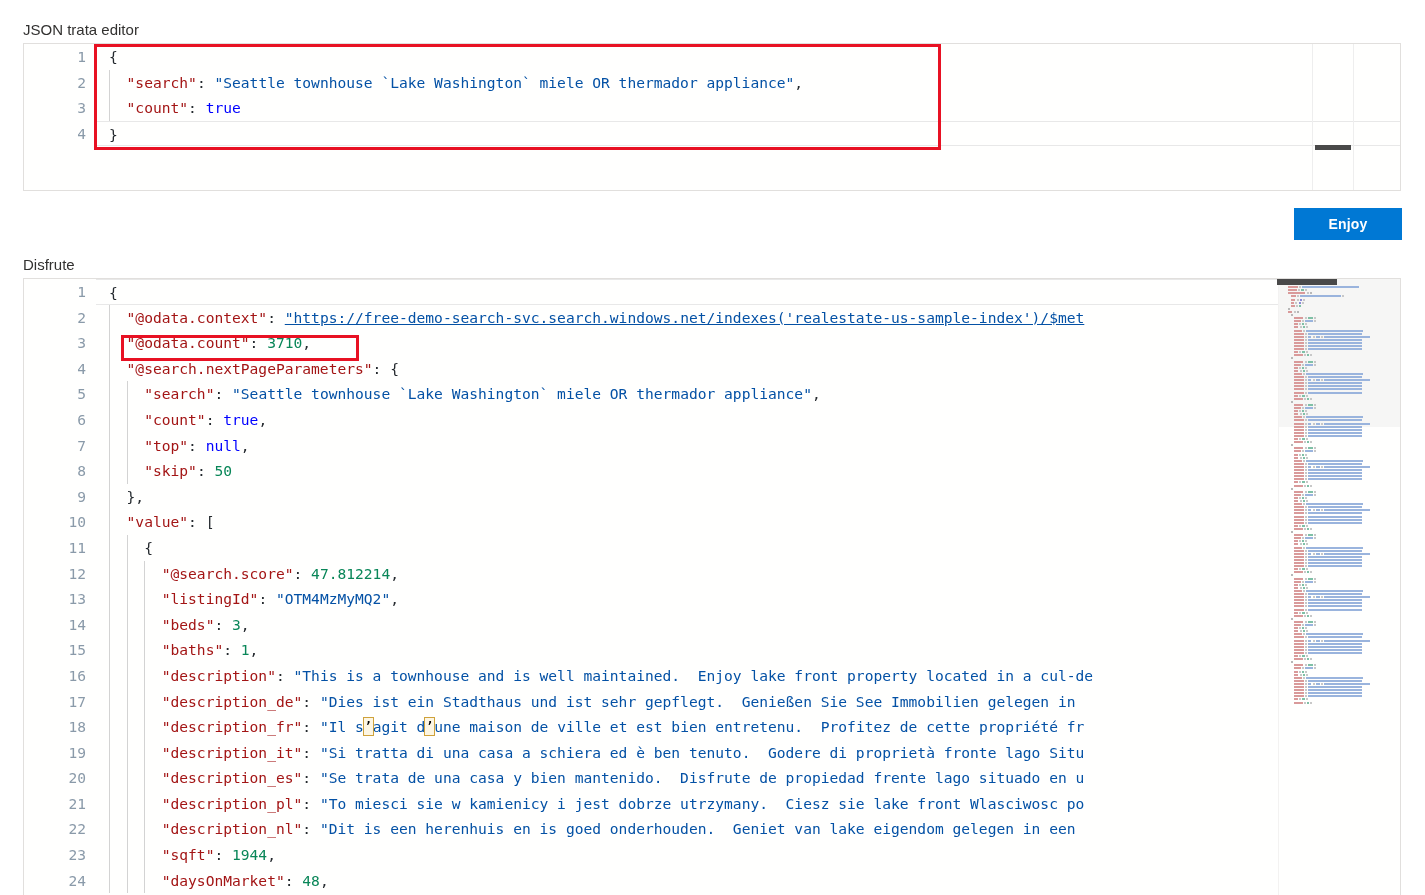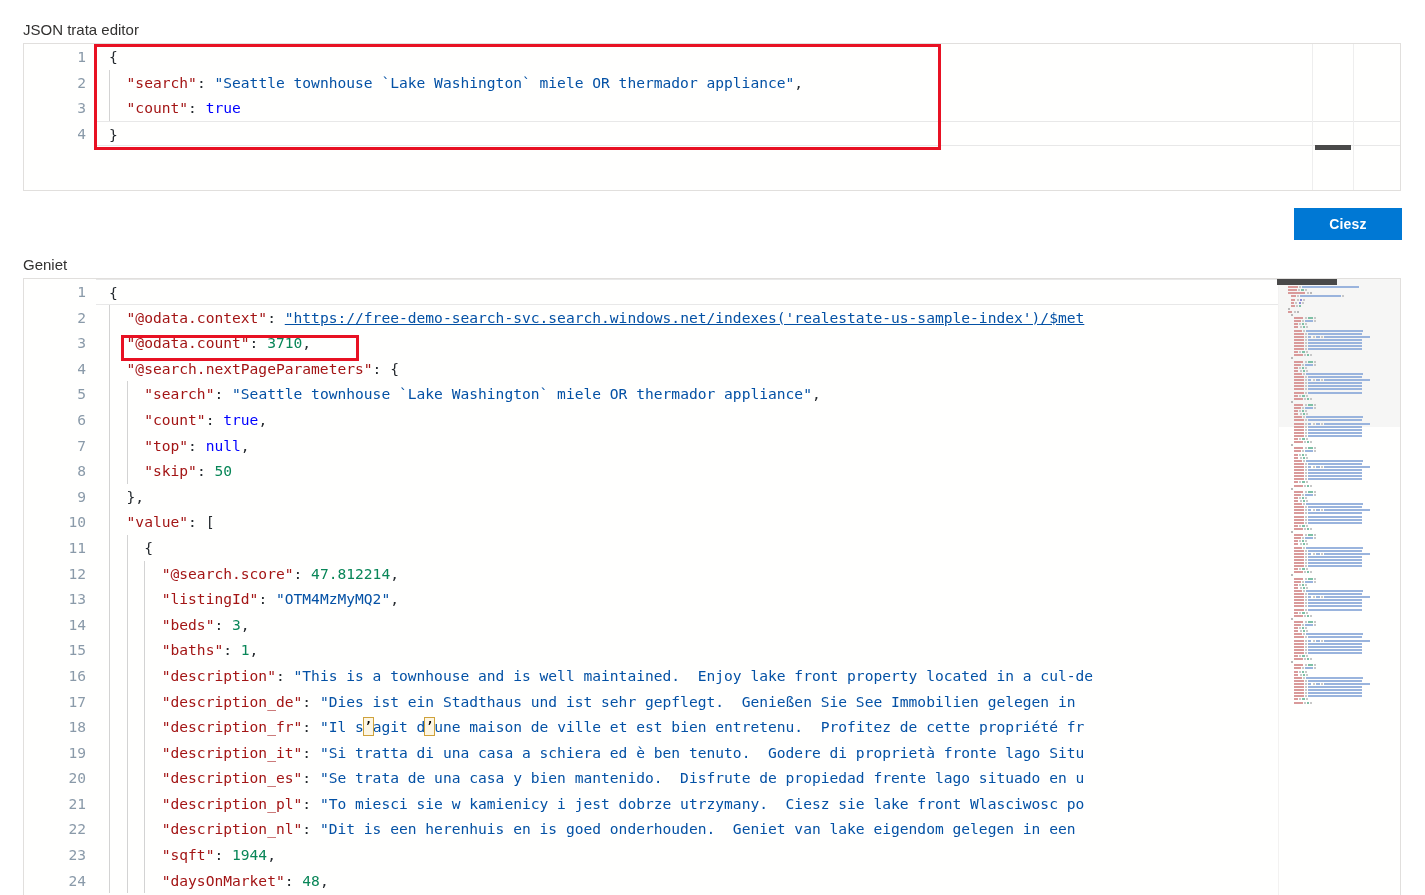--- a/index.html
+++ b/index.html
@@ -154,23 +154,23 @@
       <div class="gutter" id="q-gutter"><div class="ln">1</div><div class="ln">2</div><div class="ln">3</div><div class="ln">4</div></div>
       <div class="content" id="q-content"><div class="line"><span></span><span class="br">{</span></div><div class="line"><span>  </span><span class="k">"search"</span><span class="p">: </span><span class="s">"Seattle townhouse `Lake Washington` miele OR thermador appliance"</span><span class="p">,</span></div><div class="line"><span>  </span><span class="k">"count"</span><span class="p">: </span><span class="b">true</span></div><div class="line current"><span></span><span class="br">}</span></div></div>
       <div class="editor-vline" style="left:1288px; top:0; height:148px;"></div>
       <div class="editor-vline" style="left:1329px; top:0; height:148px;"></div>
       <div class="h-scroll-thumb" style="left:1291px; top:101px; width:36px; height:5px;"></div>
     <div class="indent-guide" style="left: 85px; top: 25.6px; height: 51.2px;"></div></div>
   </div>
 
   <div class="annot" id="annot-query"></div>
 
-  <button class="search-btn">Ciesz</button>
+  <button class="search-btn">Enjoy</button>
 
-  <div class="section-label results-label">Geniet</div>
+  <div class="section-label results-label">Disfrute</div>
 
   <div class="results-editor">
     <div class="code-surface">
       <div class="gutter" id="r-gutter"><div class="ln">1</div><div class="ln">2</div><div class="ln">3</div><div class="ln">4</div><div class="ln">5</div><div class="ln">6</div><div class="ln">7</div><div class="ln">8</div><div class="ln">9</div><div class="ln">10</div><div class="ln">11</div><div class="ln">12</div><div class="ln">13</div><div class="ln">14</div><div class="ln">15</div><div class="ln">16</div><div class="ln">17</div><div class="ln">18</div><div class="ln">19</div><div class="ln">20</div><div class="ln">21</div><div class="ln">22</div><div class="ln">23</div><div class="ln">24</div></div>
       <div class="content" id="r-content"><div class="line current"><span></span><span class="br">{</span></div><div class="line"><span>  </span><span class="k">"@odata.context"</span><span class="p">: </span><span class="url">"https://free-demo-search-svc.search.windows.net/indexes('realestate-us-sample-index')/$met</span></div><div class="line"><span>  </span><span class="k">"@odata.count"</span><span class="p">: </span><span class="n">3710</span><span class="p">,</span></div><div class="line"><span>  </span><span class="k">"@search.nextPageParameters"</span><span class="p">: </span><span class="br">{</span></div><div class="line"><span>    </span><span class="k">"search"</span><span class="p">: </span><span class="s">"Seattle townhouse `Lake Washington` miele OR thermador appliance"</span><span class="p">,</span></div><div class="line"><span>    </span><span class="k">"count"</span><span class="p">: </span><span class="b">true</span><span class="p">,</span></div><div class="line"><span>    </span><span class="k">"top"</span><span class="p">: </span><span class="b">null</span><span class="p">,</span></div><div class="line"><span>    </span><span class="k">"skip"</span><span class="p">: </span><span class="n">50</span></div><div class="line"><span>  </span><span class="br">},</span></div><div class="line"><span>  </span><span class="k">"value"</span><span class="p">: </span><span class="br">[</span></div><div class="line"><span>    </span><span class="br">{</span></div><div class="line"><span>      </span><span class="k">"@search.score"</span><span class="p">: </span><span class="n">47.812214</span><span class="p">,</span></div><div class="line"><span>      </span><span class="k">"listingId"</span><span class="p">: </span><span class="s">"OTM4MzMyMQ2"</span><span class="p">,</span></div><div class="line"><span>      </span><span class="k">"beds"</span><span class="p">: </span><span class="n">3</span><span class="p">,</span></div><div class="line"><span>      </span><span class="k">"baths"</span><span class="p">: </span><span class="n">1</span><span class="p">,</span></div><div class="line"><span>      </span><span class="k">"description"</span><span class="p">: </span><span class="s">"This is a townhouse and is well maintained.  Enjoy lake front property located in a cul-de</span></div><div class="line"><span>      </span><span class="k">"description_de"</span><span class="p">: </span><span class="s">"Dies ist ein Stadthaus und ist sehr gepflegt.  Genießen Sie See Immobilien gelegen in </span></div><div class="line"><span>      </span><span class="k">"description_fr"</span><span class="p">: </span><span class="s">"Il s</span><span class="uni">’</span><span class="s">agit d</span><span class="uni">’</span><span class="s">une maison de ville et est bien entretenu.  Profitez de cette propriété fr</span></div><div class="line"><span>      </span><span class="k">"description_it"</span><span class="p">: </span><span class="s">"Si tratta di una casa a schiera ed è ben tenuto.  Godere di proprietà fronte lago Situ</span></div><div class="line"><span>      </span><span class="k">"description_es"</span><span class="p">: </span><span class="s">"Se trata de una casa y bien mantenido.  Disfrute de propiedad frente lago situado en u</span></div><div class="line"><span>      </span><span class="k">"description_pl"</span><span class="p">: </span><span class="s">"To miesci sie w kamienicy i jest dobrze utrzymany.  Ciesz sie lake front Wlasciwosc po</span></div><div class="line"><span>      </span><span class="k">"description_nl"</span><span class="p">: </span><span class="s">"Dit is een herenhuis en is goed onderhouden.  Geniet van lake eigendom gelegen in een </span></div><div class="line"><span>      </span><span class="k">"sqft"</span><span class="p">: </span><span class="n">1944</span><span class="p">,</span></div><div class="line"><span>      </span><span class="k">"daysOnMarket"</span><span class="p">: </span><span class="n">48</span><span class="p">,</span></div></div>
 
       
       <div class="minimap" id="r-minimap">
         <div class="mm-slider"></div>
       <div class="mm-line" style="left: 6px; top: 4px; width: 2px; background: rgb(184, 184, 184);"></div><div class="mm-line" style="left: 9px; top: 7.1px; width: 9.92px; background: rgb(217, 154, 154);"></div><div class="mm-line" style="left: 20.12px; top: 7.1px; width: 2px; background: rgb(200, 200, 200);"></div><div class="mm-line" style="left: 23.32px; top: 7.1px; width: 56.42px; background: rgb(154, 180, 221);"></div><div class="mm-line" style="left: 9px; top: 10.2px; width: 8.68px; background: rgb(217, 154, 154);"></div><div class="mm-line" style="left: 18.88px; top: 10.2px; width: 2px; background: rgb(200, 200, 200);"></div><div class="mm-line" style="left: 22.08px; top: 10.2px; width: 2.48px; background: rgb(127, 192, 166);"></div><div class="mm-line" style="left: 25.76px; top: 10.2px; width: 2px; background: rgb(200, 200, 200);"></div><div class="mm-line" style="left: 9px; top: 13.3px; width: 17.36px; background: rgb(217, 154, 154);"></div><div class="mm-line" style="left: 27.56px; top: 13.3px; width: 2px; background: rgb(200, 200, 200);"></div><div class="mm-line" style="left: 30.76px; top: 13.3px; width: 2px; background: rgb(184, 184, 184);"></div><div class="mm-line" style="left: 12px; top: 16.4px; width: 4.96px; background: rgb(217, 154, 154);"></div><div class="mm-line" style="left: 18.16px; top: 16.4px; width: 2px; background: rgb(200, 200, 200);"></div><div class="mm-line" style="left: 21.36px; top: 16.4px; width: 40.92px; background: rgb(154, 180, 221);"></div><div class="mm-line" style="left: 63.48px; top: 16.4px; width: 2px; background: rgb(200, 200, 200);"></div><div class="mm-line" style="left: 12px; top: 19.5px; width: 4.34px; background: rgb(217, 154, 154);"></div><div class="mm-line" style="left: 17.54px; top: 19.5px; width: 2px; background: rgb(200, 200, 200);"></div><div class="mm-line" style="left: 20.74px; top: 19.5px; width: 2.48px; background: rgb(138, 138, 214);"></div><div class="mm-line" style="left: 24.42px; top: 19.5px; width: 2px; background: rgb(200, 200, 200);"></div><div class="mm-line" style="left: 12px; top: 22.6px; width: 3.1px; background: rgb(217, 154, 154);"></div><div class="mm-line" style="left: 16.3px; top: 22.6px; width: 2px; background: rgb(200, 200, 200);"></div><div class="mm-line" style="left: 19.5px; top: 22.6px; width: 2.48px; background: rgb(138, 138, 214);"></div><div class="mm-line" style="left: 23.18px; top: 22.6px; width: 2px; background: rgb(200, 200, 200);"></div><div class="mm-line" style="left: 12px; top: 25.7px; width: 3.72px; background: rgb(217, 154, 154);"></div><div class="mm-line" style="left: 16.92px; top: 25.7px; width: 2px; background: rgb(200, 200, 200);"></div><div class="mm-line" style="left: 20.12px; top: 25.7px; width: 2px; background: rgb(127, 192, 166);"></div><div class="mm-line" style="left: 9px; top: 28.8px; width: 2px; background: rgb(184, 184, 184);"></div><div class="mm-line" style="left: 9px; top: 31.9px; width: 4.34px; background: rgb(217, 154, 154);"></div><div class="mm-line" style="left: 14.54px; top: 31.9px; width: 2px; background: rgb(200, 200, 200);"></div><div class="mm-line" style="left: 17.74px; top: 31.9px; width: 2px; background: rgb(184, 184, 184);"></div><div class="mm-line" style="left: 12px; top: 35px; width: 2px; background: rgb(184, 184, 184);"></div><div class="mm-line" style="left: 15px; top: 38.1px; width: 9.3px; background: rgb(217, 154, 154);"></div><div class="mm-line" style="left: 25.5px; top: 38.1px; width: 2px; background: rgb(200, 200, 200);"></div><div class="mm-line" style="left: 28.7px; top: 38.1px; width: 5.58px; background: rgb(127, 192, 166);"></div><div class="mm-line" style="left: 35.48px; top: 38.1px; width: 2px; background: rgb(200, 200, 200);"></div><div class="mm-line" style="left: 15px; top: 41.2px; width: 6.82px; background: rgb(217, 154, 154);"></div><div class="mm-line" style="left: 23.02px; top: 41.2px; width: 2px; background: rgb(200, 200, 200);"></div><div class="mm-line" style="left: 26.22px; top: 41.2px; width: 8.06px; background: rgb(154, 180, 221);"></div><div class="mm-line" style="left: 35.48px; top: 41.2px; width: 2px; background: rgb(200, 200, 200);"></div><div class="mm-line" style="left: 15px; top: 44.3px; width: 3.72px; background: rgb(217, 154, 154);"></div><div class="mm-line" style="left: 19.92px; top: 44.3px; width: 2px; background: rgb(200, 200, 200);"></div><div class="mm-line" style="left: 23.12px; top: 44.3px; width: 2px; background: rgb(127, 192, 166);"></div><div class="mm-line" style="left: 26.32px; top: 44.3px; width: 2px; background: rgb(200, 200, 200);"></div><div class="mm-line" style="left: 15px; top: 47.4px; width: 4.34px; background: rgb(217, 154, 154);"></div><div class="mm-line" style="left: 20.54px; top: 47.4px; width: 2px; background: rgb(200, 200, 200);"></div><div class="mm-line" style="left: 23.74px; top: 47.4px; width: 2px; background: rgb(127, 192, 166);"></div><div class="mm-line" style="left: 26.94px; top: 47.4px; width: 2px; background: rgb(200, 200, 200);"></div><div class="mm-line" style="left: 15px; top: 50.5px; width: 8.06px; background: rgb(217, 154, 154);"></div><div class="mm-line" style="left: 24.26px; top: 50.5px; width: 2px; background: rgb(200, 200, 200);"></div><div class="mm-line" style="left: 27.46px; top: 50.5px; width: 56.42px; background: rgb(154, 180, 221);"></div><div class="mm-line" style="left: 15px; top: 53.6px; width: 9.92px; background: rgb(217, 154, 154);"></div><div class="mm-line" style="left: 26.12px; top: 53.6px; width: 2px; background: rgb(200, 200, 200);"></div><div class="mm-line" style="left: 29.32px; top: 53.6px; width: 53.94px; background: rgb(154, 180, 221);"></div><div class="mm-line" style="left: 15px; top: 56.7px; width: 9.92px; background: rgb(217, 154, 154);"></div><div class="mm-line" style="left: 26.12px; top: 56.7px; width: 2px; background: rgb(200, 200, 200);"></div><div class="mm-line" style="left: 29.32px; top: 56.7px; width: 3.1px; background: rgb(154, 180, 221);"></div><div class="mm-line" style="left: 33.62px; top: 56.7px; width: 2px; background: rgb(200, 200, 200);"></div><div class="mm-line" style="left: 36.82px; top: 56.7px; width: 3.72px; background: rgb(154, 180, 221);"></div><div class="mm-line" style="left: 41.74px; top: 56.7px; width: 2px; background: rgb(200, 200, 200);"></div><div class="mm-line" style="left: 44.94px; top: 56.7px; width: 45.88px; background: rgb(154, 180, 221);"></div><div class="mm-line" style="left: 15px; top: 59.8px; width: 9.92px; background: rgb(217, 154, 154);"></div><div class="mm-line" style="left: 26.12px; top: 59.8px; width: 2px; background: rgb(200, 200, 200);"></div><div class="mm-line" style="left: 29.32px; top: 59.8px; width: 53.94px; background: rgb(154, 180, 221);"></div><div class="mm-line" style="left: 15px; top: 62.9px; width: 9.92px; background: rgb(217, 154, 154);"></div><div class="mm-line" style="left: 26.12px; top: 62.9px; width: 2px; background: rgb(200, 200, 200);"></div><div class="mm-line" style="left: 29.32px; top: 62.9px; width: 53.94px; background: rgb(154, 180, 221);"></div><div class="mm-line" style="left: 15px; top: 66px; width: 9.92px; background: rgb(217, 154, 154);"></div><div class="mm-line" style="left: 26.12px; top: 66px; width: 2px; background: rgb(200, 200, 200);"></div><div class="mm-line" style="left: 29.32px; top: 66px; width: 53.94px; background: rgb(154, 180, 221);"></div><div class="mm-line" style="left: 15px; top: 69.1px; width: 9.92px; background: rgb(217, 154, 154);"></div><div class="mm-line" style="left: 26.12px; top: 69.1px; width: 2px; background: rgb(200, 200, 200);"></div><div class="mm-line" style="left: 29.32px; top: 69.1px; width: 53.94px; background: rgb(154, 180, 221);"></div><div class="mm-line" style="left: 15px; top: 72.2px; width: 3.72px; background: rgb(217, 154, 154);"></div><div class="mm-line" style="left: 19.92px; top: 72.2px; width: 2px; background: rgb(200, 200, 200);"></div><div class="mm-line" style="left: 23.12px; top: 72.2px; width: 2.48px; background: rgb(127, 192, 166);"></div><div class="mm-line" style="left: 26.8px; top: 72.2px; width: 2px; background: rgb(200, 200, 200);"></div><div class="mm-line" style="left: 15px; top: 75.3px; width: 8.68px; background: rgb(217, 154, 154);"></div><div class="mm-line" style="left: 24.88px; top: 75.3px; width: 2px; background: rgb(200, 200, 200);"></div><div class="mm-line" style="left: 28.08px; top: 75.3px; width: 2px; background: rgb(127, 192, 166);"></div><div class="mm-line" style="left: 31.28px; top: 75.3px; width: 2px; background: rgb(200, 200, 200);"></div><div class="mm-line" style="left: 12px; top: 78.4px; width: 2px; background: rgb(184, 184, 184);"></div><div class="mm-line" style="left: 15px; top: 81.5px; width: 9.3px; background: rgb(217, 154, 154);"></div><div class="mm-line" style="left: 25.5px; top: 81.5px; width: 2px; background: rgb(200, 200, 200);"></div><div class="mm-line" style="left: 28.7px; top: 81.5px; width: 5.58px; background: rgb(127, 192, 166);"></div><div class="mm-line" style="left: 35.48px; top: 81.5px; width: 2px; background: rgb(200, 200, 200);"></div><div class="mm-line" style="left: 15px; top: 84.6px; width: 6.82px; background: rgb(217, 154, 154);"></div><div class="mm-line" style="left: 23.02px; top: 84.6px; width: 2px; background: rgb(200, 200, 200);"></div><div class="mm-line" style="left: 26.22px; top: 84.6px; width: 8.06px; background: rgb(154, 180, 221);"></div><div class="mm-line" style="left: 35.48px; top: 84.6px; width: 2px; background: rgb(200, 200, 200);"></div><div class="mm-line" style="left: 15px; top: 87.7px; width: 3.72px; background: rgb(217, 154, 154);"></div><div class="mm-line" style="left: 19.92px; top: 87.7px; width: 2px; background: rgb(200, 200, 200);"></div><div class="mm-line" style="left: 23.12px; top: 87.7px; width: 2px; background: rgb(127, 192, 166);"></div><div class="mm-line" style="left: 26.32px; top: 87.7px; width: 2px; background: rgb(200, 200, 200);"></div><div class="mm-line" style="left: 15px; top: 90.8px; width: 4.34px; background: rgb(217, 154, 154);"></div><div class="mm-line" style="left: 20.54px; top: 90.8px; width: 2px; background: rgb(200, 200, 200);"></div><div class="mm-line" style="left: 23.74px; top: 90.8px; width: 2px; background: rgb(127, 192, 166);"></div><div class="mm-line" style="left: 26.94px; top: 90.8px; width: 2px; background: rgb(200, 200, 200);"></div><div class="mm-line" style="left: 15px; top: 93.9px; width: 8.06px; background: rgb(217, 154, 154);"></div><div class="mm-line" style="left: 24.26px; top: 93.9px; width: 2px; background: rgb(200, 200, 200);"></div><div class="mm-line" style="left: 27.46px; top: 93.9px; width: 56.42px; background: rgb(154, 180, 221);"></div><div class="mm-line" style="left: 15px; top: 97px; width: 9.92px; background: rgb(217, 154, 154);"></div><div class="mm-line" style="left: 26.12px; top: 97px; width: 2px; background: rgb(200, 200, 200);"></div><div class="mm-line" style="left: 29.32px; top: 97px; width: 53.94px; background: rgb(154, 180, 221);"></div><div class="mm-line" style="left: 15px; top: 100.1px; width: 9.92px; background: rgb(217, 154, 154);"></div><div class="mm-line" style="left: 26.12px; top: 100.1px; width: 2px; background: rgb(200, 200, 200);"></div><div class="mm-line" style="left: 29.32px; top: 100.1px; width: 3.1px; background: rgb(154, 180, 221);"></div><div class="mm-line" style="left: 33.62px; top: 100.1px; width: 2px; background: rgb(200, 200, 200);"></div><div class="mm-line" style="left: 36.82px; top: 100.1px; width: 3.72px; background: rgb(154, 180, 221);"></div><div class="mm-line" style="left: 41.74px; top: 100.1px; width: 2px; background: rgb(200, 200, 200);"></div><div class="mm-line" style="left: 44.94px; top: 100.1px; width: 45.88px; background: rgb(154, 180, 221);"></div><div class="mm-line" style="left: 15px; top: 103.2px; width: 9.92px; background: rgb(217, 154, 154);"></div><div class="mm-line" style="left: 26.12px; top: 103.2px; width: 2px; background: rgb(200, 200, 200);"></div><div class="mm-line" style="left: 29.32px; top: 103.2px; width: 53.94px; background: rgb(154, 180, 221);"></div><div class="mm-line" style="left: 15px; top: 106.3px; width: 9.92px; background: rgb(217, 154, 154);"></div><div class="mm-line" style="left: 26.12px; top: 106.3px; width: 2px; background: rgb(200, 200, 200);"></div><div class="mm-line" style="left: 29.32px; top: 106.3px; width: 53.94px; background: rgb(154, 180, 221);"></div><div class="mm-line" style="left: 15px; top: 109.4px; width: 9.92px; background: rgb(217, 154, 154);"></div><div class="mm-line" style="left: 26.12px; top: 109.4px; width: 2px; background: rgb(200, 200, 200);"></div><div class="mm-line" style="left: 29.32px; top: 109.4px; width: 53.94px; background: rgb(154, 180, 221);"></div><div class="mm-line" style="left: 15px; top: 112.5px; width: 9.92px; background: rgb(217, 154, 154);"></div><div class="mm-line" style="left: 26.12px; top: 112.5px; width: 2px; background: rgb(200, 200, 200);"></div><div class="mm-line" style="left: 29.32px; top: 112.5px; width: 53.94px; background: rgb(154, 180, 221);"></div><div class="mm-line" style="left: 15px; top: 115.6px; width: 3.72px; background: rgb(217, 154, 154);"></div><div class="mm-line" style="left: 19.92px; top: 115.6px; width: 2px; background: rgb(200, 200, 200);"></div><div class="mm-line" style="left: 23.12px; top: 115.6px; width: 2.48px; background: rgb(127, 192, 166);"></div><div class="mm-line" style="left: 26.8px; top: 115.6px; width: 2px; background: rgb(200, 200, 200);"></div><div class="mm-line" style="left: 15px; top: 118.7px; width: 8.68px; background: rgb(217, 154, 154);"></div><div class="mm-line" style="left: 24.88px; top: 118.7px; width: 2px; background: rgb(200, 200, 200);"></div><div class="mm-line" style="left: 28.08px; top: 118.7px; width: 2px; background: rgb(127, 192, 166);"></div><div class="mm-line" style="left: 31.28px; top: 118.7px; width: 2px; background: rgb(200, 200, 200);"></div><div class="mm-line" style="left: 12px; top: 121.8px; width: 2px; background: rgb(184, 184, 184);"></div><div class="mm-line" style="left: 15px; top: 124.9px; width: 9.3px; background: rgb(217, 154, 154);"></div><div class="mm-line" style="left: 25.5px; top: 124.9px; width: 2px; background: rgb(200, 200, 200);"></div><div class="mm-line" style="left: 28.7px; top: 124.9px; width: 5.58px; background: rgb(127, 192, 166);"></div><div class="mm-line" style="left: 35.48px; top: 124.9px; width: 2px; background: rgb(200, 200, 200);"></div><div class="mm-line" style="left: 15px; top: 128px; width: 6.82px; background: rgb(217, 154, 154);"></div><div class="mm-line" style="left: 23.02px; top: 128px; width: 2px; background: rgb(200, 200, 200);"></div><div class="mm-line" style="left: 26.22px; top: 128px; width: 8.06px; background: rgb(154, 180, 221);"></div><div class="mm-line" style="left: 35.48px; top: 128px; width: 2px; background: rgb(200, 200, 200);"></div><div class="mm-line" style="left: 15px; top: 131.1px; width: 3.72px; background: rgb(217, 154, 154);"></div><div class="mm-line" style="left: 19.92px; top: 131.1px; width: 2px; background: rgb(200, 200, 200);"></div><div class="mm-line" style="left: 23.12px; top: 131.1px; width: 2px; background: rgb(127, 192, 166);"></div><div class="mm-line" style="left: 26.32px; top: 131.1px; width: 2px; background: rgb(200, 200, 200);"></div><div class="mm-line" style="left: 15px; top: 134.2px; width: 4.34px; background: rgb(217, 154, 154);"></div><div class="mm-line" style="left: 20.54px; top: 134.2px; width: 2px; background: rgb(200, 200, 200);"></div><div class="mm-line" style="left: 23.74px; top: 134.2px; width: 2px; background: rgb(127, 192, 166);"></div><div class="mm-line" style="left: 26.94px; top: 134.2px; width: 2px; background: rgb(200, 200, 200);"></div><div class="mm-line" style="left: 15px; top: 137.3px; width: 8.06px; background: rgb(217, 154, 154);"></div><div class="mm-line" style="left: 24.26px; top: 137.3px; width: 2px; background: rgb(200, 200, 200);"></div><div class="mm-line" style="left: 27.46px; top: 137.3px; width: 56.42px; background: rgb(154, 180, 221);"></div><div class="mm-line" style="left: 15px; top: 140.4px; width: 9.92px; background: rgb(217, 154, 154);"></div><div class="mm-line" style="left: 26.12px; top: 140.4px; width: 2px; background: rgb(200, 200, 200);"></div><div class="mm-line" style="left: 29.32px; top: 140.4px; width: 53.94px; background: rgb(154, 180, 221);"></div><div class="mm-line" style="left: 15px; top: 143.5px; width: 9.92px; background: rgb(217, 154, 154);"></div><div class="mm-line" style="left: 26.12px; top: 143.5px; width: 2px; background: rgb(200, 200, 200);"></div><div class="mm-line" style="left: 29.32px; top: 143.5px; width: 3.1px; background: rgb(154, 180, 221);"></div><div class="mm-line" style="left: 33.62px; top: 143.5px; width: 2px; background: rgb(200, 200, 200);"></div><div class="mm-line" style="left: 36.82px; top: 143.5px; width: 3.72px; background: rgb(154, 180, 221);"></div><div class="mm-line" style="left: 41.74px; top: 143.5px; width: 2px; background: rgb(200, 200, 200);"></div><div class="mm-line" style="left: 44.94px; top: 143.5px; width: 45.88px; background: rgb(154, 180, 221);"></div><div class="mm-line" style="left: 15px; top: 146.6px; width: 9.92px; background: rgb(217, 154, 154);"></div><div class="mm-line" style="left: 26.12px; top: 146.6px; width: 2px; background: rgb(200, 200, 200);"></div><div class="mm-line" style="left: 29.32px; top: 146.6px; width: 53.94px; background: rgb(154, 180, 221);"></div><div class="mm-line" style="left: 15px; top: 149.7px; width: 9.92px; background: rgb(217, 154, 154);"></div><div class="mm-line" style="left: 26.12px; top: 149.7px; width: 2px; background: rgb(200, 200, 200);"></div><div class="mm-line" style="left: 29.32px; top: 149.7px; width: 53.94px; background: rgb(154, 180, 221);"></div><div class="mm-line" style="left: 15px; top: 152.8px; width: 9.92px; background: rgb(217, 154, 154);"></div><div class="mm-line" style="left: 26.12px; top: 152.8px; width: 2px; background: rgb(200, 200, 200);"></div><div class="mm-line" style="left: 29.32px; top: 152.8px; width: 53.94px; background: rgb(154, 180, 221);"></div><div class="mm-line" style="left: 15px; top: 155.9px; width: 9.92px; background: rgb(217, 154, 154);"></div><div class="mm-line" style="left: 26.12px; top: 155.9px; width: 2px; background: rgb(200, 200, 200);"></div><div class="mm-line" style="left: 29.32px; top: 155.9px; width: 53.94px; background: rgb(154, 180, 221);"></div><div class="mm-line" style="left: 15px; top: 159px; width: 3.72px; background: rgb(217, 154, 154);"></div><div class="mm-line" style="left: 19.92px; top: 159px; width: 2px; background: rgb(200, 200, 200);"></div><div class="mm-line" style="left: 23.12px; top: 159px; width: 2.48px; background: rgb(127, 192, 166);"></div><div class="mm-line" style="left: 26.8px; top: 159px; width: 2px; background: rgb(200, 200, 200);"></div><div class="mm-line" style="left: 15px; top: 162.1px; width: 8.68px; background: rgb(217, 154, 154);"></div><div class="mm-line" style="left: 24.88px; top: 162.1px; width: 2px; background: rgb(200, 200, 200);"></div><div class="mm-line" style="left: 28.08px; top: 162.1px; width: 2px; background: rgb(127, 192, 166);"></div><div class="mm-line" style="left: 31.28px; top: 162.1px; width: 2px; background: rgb(200, 200, 200);"></div><div class="mm-line" style="left: 12px; top: 165.2px; width: 2px; background: rgb(184, 184, 184);"></div><div class="mm-line" style="left: 15px; top: 168.3px; width: 9.3px; background: rgb(217, 154, 154);"></div><div class="mm-line" style="left: 25.5px; top: 168.3px; width: 2px; background: rgb(200, 200, 200);"></div><div class="mm-line" style="left: 28.7px; top: 168.3px; width: 5.58px; background: rgb(127, 192, 166);"></div><div class="mm-line" style="left: 35.48px; top: 168.3px; width: 2px; background: rgb(200, 200, 200);"></div><div class="mm-line" style="left: 15px; top: 171.4px; width: 6.82px; background: rgb(217, 154, 154);"></div><div class="mm-line" style="left: 23.02px; top: 171.4px; width: 2px; background: rgb(200, 200, 200);"></div><div class="mm-line" style="left: 26.22px; top: 171.4px; width: 8.06px; background: rgb(154, 180, 221);"></div><div class="mm-line" style="left: 35.48px; top: 171.4px; width: 2px; background: rgb(200, 200, 200);"></div><div class="mm-line" style="left: 15px; top: 174.5px; width: 3.72px; background: rgb(217, 154, 154);"></div><div class="mm-line" style="left: 19.92px; top: 174.5px; width: 2px; background: rgb(200, 200, 200);"></div><div class="mm-line" style="left: 23.12px; top: 174.5px; width: 2px; background: rgb(127, 192, 166);"></div><div class="mm-line" style="left: 26.32px; top: 174.5px; width: 2px; background: rgb(200, 200, 200);"></div><div class="mm-line" style="left: 15px; top: 177.6px; width: 4.34px; background: rgb(217, 154, 154);"></div><div class="mm-line" style="left: 20.54px; top: 177.6px; width: 2px; background: rgb(200, 200, 200);"></div><div class="mm-line" style="left: 23.74px; top: 177.6px; width: 2px; background: rgb(127, 192, 166);"></div><div class="mm-line" style="left: 26.94px; top: 177.6px; width: 2px; background: rgb(200, 200, 200);"></div><div class="mm-line" style="left: 15px; top: 180.7px; width: 8.06px; background: rgb(217, 154, 154);"></div><div class="mm-line" style="left: 24.26px; top: 180.7px; width: 2px; background: rgb(200, 200, 200);"></div><div class="mm-line" style="left: 27.46px; top: 180.7px; width: 56.42px; background: rgb(154, 180, 221);"></div><div class="mm-line" style="left: 15px; top: 183.8px; width: 9.92px; background: rgb(217, 154, 154);"></div><div class="mm-line" style="left: 26.12px; top: 183.8px; width: 2px; background: rgb(200, 200, 200);"></div><div class="mm-line" style="left: 29.32px; top: 183.8px; width: 53.94px; background: rgb(154, 180, 221);"></div><div class="mm-line" style="left: 15px; top: 186.9px; width: 9.92px; background: rgb(217, 154, 154);"></div><div class="mm-line" style="left: 26.12px; top: 186.9px; width: 2px; background: rgb(200, 200, 200);"></div><div class="mm-line" style="left: 29.32px; top: 186.9px; width: 3.1px; background: rgb(154, 180, 221);"></div><div class="mm-line" style="left: 33.62px; top: 186.9px; width: 2px; background: rgb(200, 200, 200);"></div><div class="mm-line" style="left: 36.82px; top: 186.9px; width: 3.72px; background: rgb(154, 180, 221);"></div><div class="mm-line" style="left: 41.74px; top: 186.9px; width: 2px; background: rgb(200, 200, 200);"></div><div class="mm-line" style="left: 44.94px; top: 186.9px; width: 45.88px; background: rgb(154, 180, 221);"></div><div class="mm-line" style="left: 15px; top: 190px; width: 9.92px; background: rgb(217, 154, 154);"></div><div class="mm-line" style="left: 26.12px; top: 190px; width: 2px; background: rgb(200, 200, 200);"></div><div class="mm-line" style="left: 29.32px; top: 190px; width: 53.94px; background: rgb(154, 180, 221);"></div><div class="mm-line" style="left: 15px; top: 193.1px; width: 9.92px; background: rgb(217, 154, 154);"></div><div class="mm-line" style="left: 26.12px; top: 193.1px; width: 2px; background: rgb(200, 200, 200);"></div><div class="mm-line" style="left: 29.32px; top: 193.1px; width: 53.94px; background: rgb(154, 180, 221);"></div><div class="mm-line" style="left: 15px; top: 196.2px; width: 9.92px; background: rgb(217, 154, 154);"></div><div class="mm-line" style="left: 26.12px; top: 196.2px; width: 2px; background: rgb(200, 200, 200);"></div><div class="mm-line" style="left: 29.32px; top: 196.2px; width: 53.94px; background: rgb(154, 180, 221);"></div><div class="mm-line" style="left: 15px; top: 199.3px; width: 9.92px; background: rgb(217, 154, 154);"></div><div class="mm-line" style="left: 26.12px; top: 199.3px; width: 2px; background: rgb(200, 200, 200);"></div><div class="mm-line" style="left: 29.32px; top: 199.3px; width: 53.94px; background: rgb(154, 180, 221);"></div><div class="mm-line" style="left: 15px; top: 202.4px; width: 3.72px; background: rgb(217, 154, 154);"></div><div class="mm-line" style="left: 19.92px; top: 202.4px; width: 2px; background: rgb(200, 200, 200);"></div><div class="mm-line" style="left: 23.12px; top: 202.4px; width: 2.48px; background: rgb(127, 192, 166);"></div><div class="mm-line" style="left: 26.8px; top: 202.4px; width: 2px; background: rgb(200, 200, 200);"></div><div class="mm-line" style="left: 15px; top: 205.5px; width: 8.68px; background: rgb(217, 154, 154);"></div><div class="mm-line" style="left: 24.88px; top: 205.5px; width: 2px; background: rgb(200, 200, 200);"></div><div class="mm-line" style="left: 28.08px; top: 205.5px; width: 2px; background: rgb(127, 192, 166);"></div><div class="mm-line" style="left: 31.28px; top: 205.5px; width: 2px; background: rgb(200, 200, 200);"></div><div class="mm-line" style="left: 12px; top: 208.6px; width: 2px; background: rgb(184, 184, 184);"></div><div class="mm-line" style="left: 15px; top: 211.7px; width: 9.3px; background: rgb(217, 154, 154);"></div><div class="mm-line" style="left: 25.5px; top: 211.7px; width: 2px; background: rgb(200, 200, 200);"></div><div class="mm-line" style="left: 28.7px; top: 211.7px; width: 5.58px; background: rgb(127, 192, 166);"></div><div class="mm-line" style="left: 35.48px; top: 211.7px; width: 2px; background: rgb(200, 200, 200);"></div><div class="mm-line" style="left: 15px; top: 214.8px; width: 6.82px; background: rgb(217, 154, 154);"></div><div class="mm-line" style="left: 23.02px; top: 214.8px; width: 2px; background: rgb(200, 200, 200);"></div><div class="mm-line" style="left: 26.22px; top: 214.8px; width: 8.06px; background: rgb(154, 180, 221);"></div><div class="mm-line" style="left: 35.48px; top: 214.8px; width: 2px; background: rgb(200, 200, 200);"></div><div class="mm-line" style="left: 15px; top: 217.9px; width: 3.72px; background: rgb(217, 154, 154);"></div><div class="mm-line" style="left: 19.92px; top: 217.9px; width: 2px; background: rgb(200, 200, 200);"></div><div class="mm-line" style="left: 23.12px; top: 217.9px; width: 2px; background: rgb(127, 192, 166);"></div><div class="mm-line" style="left: 26.32px; top: 217.9px; width: 2px; background: rgb(200, 200, 200);"></div><div class="mm-line" style="left: 15px; top: 221px; width: 4.34px; background: rgb(217, 154, 154);"></div><div class="mm-line" style="left: 20.54px; top: 221px; width: 2px; background: rgb(200, 200, 200);"></div><div class="mm-line" style="left: 23.74px; top: 221px; width: 2px; background: rgb(127, 192, 166);"></div><div class="mm-line" style="left: 26.94px; top: 221px; width: 2px; background: rgb(200, 200, 200);"></div><div class="mm-line" style="left: 15px; top: 224.1px; width: 8.06px; background: rgb(217, 154, 154);"></div><div class="mm-line" style="left: 24.26px; top: 224.1px; width: 2px; background: rgb(200, 200, 200);"></div><div class="mm-line" style="left: 27.46px; top: 224.1px; width: 56.42px; background: rgb(154, 180, 221);"></div><div class="mm-line" style="left: 15px; top: 227.2px; width: 9.92px; background: rgb(217, 154, 154);"></div><div class="mm-line" style="left: 26.12px; top: 227.2px; width: 2px; background: rgb(200, 200, 200);"></div><div class="mm-line" style="left: 29.32px; top: 227.2px; width: 53.94px; background: rgb(154, 180, 221);"></div><div class="mm-line" style="left: 15px; top: 230.3px; width: 9.92px; background: rgb(217, 154, 154);"></div><div class="mm-line" style="left: 26.12px; top: 230.3px; width: 2px; background: rgb(200, 200, 200);"></div><div class="mm-line" style="left: 29.32px; top: 230.3px; width: 3.1px; background: rgb(154, 180, 221);"></div><div class="mm-line" style="left: 33.62px; top: 230.3px; width: 2px; background: rgb(200, 200, 200);"></div><div class="mm-line" style="left: 36.82px; top: 230.3px; width: 3.72px; background: rgb(154, 180, 221);"></div><div class="mm-line" style="left: 41.74px; top: 230.3px; width: 2px; background: rgb(200, 200, 200);"></div><div class="mm-line" style="left: 44.94px; top: 230.3px; width: 45.88px; background: rgb(154, 180, 221);"></div><div class="mm-line" style="left: 15px; top: 233.4px; width: 9.92px; background: rgb(217, 154, 154);"></div><div class="mm-line" style="left: 26.12px; top: 233.4px; width: 2px; background: rgb(200, 200, 200);"></div><div class="mm-line" style="left: 29.32px; top: 233.4px; width: 53.94px; background: rgb(154, 180, 221);"></div><div class="mm-line" style="left: 15px; top: 236.5px; width: 9.92px; background: rgb(217, 154, 154);"></div><div class="mm-line" style="left: 26.12px; top: 236.5px; width: 2px; background: rgb(200, 200, 200);"></div><div class="mm-line" style="left: 29.32px; top: 236.5px; width: 53.94px; background: rgb(154, 180, 221);"></div><div class="mm-line" style="left: 15px; top: 239.6px; width: 9.92px; background: rgb(217, 154, 154);"></div><div class="mm-line" style="left: 26.12px; top: 239.6px; width: 2px; background: rgb(200, 200, 200);"></div><div class="mm-line" style="left: 29.32px; top: 239.6px; width: 53.94px; background: rgb(154, 180, 221);"></div><div class="mm-line" style="left: 15px; top: 242.7px; width: 9.92px; background: rgb(217, 154, 154);"></div><div class="mm-line" style="left: 26.12px; top: 242.7px; width: 2px; background: rgb(200, 200, 200);"></div><div class="mm-line" style="left: 29.32px; top: 242.7px; width: 53.94px; background: rgb(154, 180, 221);"></div><div class="mm-line" style="left: 15px; top: 245.8px; width: 3.72px; background: rgb(217, 154, 154);"></div><div class="mm-line" style="left: 19.92px; top: 245.8px; width: 2px; background: rgb(200, 200, 200);"></div><div class="mm-line" style="left: 23.12px; top: 245.8px; width: 2.48px; background: rgb(127, 192, 166);"></div><div class="mm-line" style="left: 26.8px; top: 245.8px; width: 2px; background: rgb(200, 200, 200);"></div><div class="mm-line" style="left: 15px; top: 248.9px; width: 8.68px; background: rgb(217, 154, 154);"></div><div class="mm-line" style="left: 24.88px; top: 248.9px; width: 2px; background: rgb(200, 200, 200);"></div><div class="mm-line" style="left: 28.08px; top: 248.9px; width: 2px; background: rgb(127, 192, 166);"></div><div class="mm-line" style="left: 31.28px; top: 248.9px; width: 2px; background: rgb(200, 200, 200);"></div><div class="mm-line" style="left: 12px; top: 252px; width: 2px; background: rgb(184, 184, 184);"></div><div class="mm-line" style="left: 15px; top: 255.1px; width: 9.3px; background: rgb(217, 154, 154);"></div><div class="mm-line" style="left: 25.5px; top: 255.1px; width: 2px; background: rgb(200, 200, 200);"></div><div class="mm-line" style="left: 28.7px; top: 255.1px; width: 5.58px; background: rgb(127, 192, 166);"></div><div class="mm-line" style="left: 35.48px; top: 255.1px; width: 2px; background: rgb(200, 200, 200);"></div><div class="mm-line" style="left: 15px; top: 258.2px; width: 6.82px; background: rgb(217, 154, 154);"></div><div class="mm-line" style="left: 23.02px; top: 258.2px; width: 2px; background: rgb(200, 200, 200);"></div><div class="mm-line" style="left: 26.22px; top: 258.2px; width: 8.06px; background: rgb(154, 180, 221);"></div><div class="mm-line" style="left: 35.48px; top: 258.2px; width: 2px; background: rgb(200, 200, 200);"></div><div class="mm-line" style="left: 15px; top: 261.3px; width: 3.72px; background: rgb(217, 154, 154);"></div><div class="mm-line" style="left: 19.92px; top: 261.3px; width: 2px; background: rgb(200, 200, 200);"></div><div class="mm-line" style="left: 23.12px; top: 261.3px; width: 2px; background: rgb(127, 192, 166);"></div><div class="mm-line" style="left: 26.32px; top: 261.3px; width: 2px; background: rgb(200, 200, 200);"></div><div class="mm-line" style="left: 15px; top: 264.4px; width: 4.34px; background: rgb(217, 154, 154);"></div><div class="mm-line" style="left: 20.54px; top: 264.4px; width: 2px; background: rgb(200, 200, 200);"></div><div class="mm-line" style="left: 23.74px; top: 264.4px; width: 2px; background: rgb(127, 192, 166);"></div><div class="mm-line" style="left: 26.94px; top: 264.4px; width: 2px; background: rgb(200, 200, 200);"></div><div class="mm-line" style="left: 15px; top: 267.5px; width: 8.06px; background: rgb(217, 154, 154);"></div><div class="mm-line" style="left: 24.26px; top: 267.5px; width: 2px; background: rgb(200, 200, 200);"></div><div class="mm-line" style="left: 27.46px; top: 267.5px; width: 56.42px; background: rgb(154, 180, 221);"></div><div class="mm-line" style="left: 15px; top: 270.6px; width: 9.92px; background: rgb(217, 154, 154);"></div><div class="mm-line" style="left: 26.12px; top: 270.6px; width: 2px; background: rgb(200, 200, 200);"></div><div class="mm-line" style="left: 29.32px; top: 270.6px; width: 53.94px; background: rgb(154, 180, 221);"></div><div class="mm-line" style="left: 15px; top: 273.7px; width: 9.92px; background: rgb(217, 154, 154);"></div><div class="mm-line" style="left: 26.12px; top: 273.7px; width: 2px; background: rgb(200, 200, 200);"></div><div class="mm-line" style="left: 29.32px; top: 273.7px; width: 3.1px; background: rgb(154, 180, 221);"></div><div class="mm-line" style="left: 33.62px; top: 273.7px; width: 2px; background: rgb(200, 200, 200);"></div><div class="mm-line" style="left: 36.82px; top: 273.7px; width: 3.72px; background: rgb(154, 180, 221);"></div><div class="mm-line" style="left: 41.74px; top: 273.7px; width: 2px; background: rgb(200, 200, 200);"></div><div class="mm-line" style="left: 44.94px; top: 273.7px; width: 45.88px; background: rgb(154, 180, 221);"></div><div class="mm-line" style="left: 15px; top: 276.8px; width: 9.92px; background: rgb(217, 154, 154);"></div><div class="mm-line" style="left: 26.12px; top: 276.8px; width: 2px; background: rgb(200, 200, 200);"></div><div class="mm-line" style="left: 29.32px; top: 276.8px; width: 53.94px; background: rgb(154, 180, 221);"></div><div class="mm-line" style="left: 15px; top: 279.9px; width: 9.92px; background: rgb(217, 154, 154);"></div><div class="mm-line" style="left: 26.12px; top: 279.9px; width: 2px; background: rgb(200, 200, 200);"></div><div class="mm-line" style="left: 29.32px; top: 279.9px; width: 53.94px; background: rgb(154, 180, 221);"></div><div class="mm-line" style="left: 15px; top: 283px; width: 9.92px; background: rgb(217, 154, 154);"></div><div class="mm-line" style="left: 26.12px; top: 283px; width: 2px; background: rgb(200, 200, 200);"></div><div class="mm-line" style="left: 29.32px; top: 283px; width: 53.94px; background: rgb(154, 180, 221);"></div><div class="mm-line" style="left: 15px; top: 286.1px; width: 9.92px; background: rgb(217, 154, 154);"></div><div class="mm-line" style="left: 26.12px; top: 286.1px; width: 2px; background: rgb(200, 200, 200);"></div><div class="mm-line" style="left: 29.32px; top: 286.1px; width: 53.94px; background: rgb(154, 180, 221);"></div><div class="mm-line" style="left: 15px; top: 289.2px; width: 3.72px; background: rgb(217, 154, 154);"></div><div class="mm-line" style="left: 19.92px; top: 289.2px; width: 2px; background: rgb(200, 200, 200);"></div><div class="mm-line" style="left: 23.12px; top: 289.2px; width: 2.48px; background: rgb(127, 192, 166);"></div><div class="mm-line" style="left: 26.8px; top: 289.2px; width: 2px; background: rgb(200, 200, 200);"></div><div class="mm-line" style="left: 15px; top: 292.3px; width: 8.68px; background: rgb(217, 154, 154);"></div><div class="mm-line" style="left: 24.88px; top: 292.3px; width: 2px; background: rgb(200, 200, 200);"></div><div class="mm-line" style="left: 28.08px; top: 292.3px; width: 2px; background: rgb(127, 192, 166);"></div><div class="mm-line" style="left: 31.28px; top: 292.3px; width: 2px; background: rgb(200, 200, 200);"></div><div class="mm-line" style="left: 12px; top: 295.4px; width: 2px; background: rgb(184, 184, 184);"></div><div class="mm-line" style="left: 15px; top: 298.5px; width: 9.3px; background: rgb(217, 154, 154);"></div><div class="mm-line" style="left: 25.5px; top: 298.5px; width: 2px; background: rgb(200, 200, 200);"></div><div class="mm-line" style="left: 28.7px; top: 298.5px; width: 5.58px; background: rgb(127, 192, 166);"></div><div class="mm-line" style="left: 35.48px; top: 298.5px; width: 2px; background: rgb(200, 200, 200);"></div><div class="mm-line" style="left: 15px; top: 301.6px; width: 6.82px; background: rgb(217, 154, 154);"></div><div class="mm-line" style="left: 23.02px; top: 301.6px; width: 2px; background: rgb(200, 200, 200);"></div><div class="mm-line" style="left: 26.22px; top: 301.6px; width: 8.06px; background: rgb(154, 180, 221);"></div><div class="mm-line" style="left: 35.48px; top: 301.6px; width: 2px; background: rgb(200, 200, 200);"></div><div class="mm-line" style="left: 15px; top: 304.7px; width: 3.72px; background: rgb(217, 154, 154);"></div><div class="mm-line" style="left: 19.92px; top: 304.7px; width: 2px; background: rgb(200, 200, 200);"></div><div class="mm-line" style="left: 23.12px; top: 304.7px; width: 2px; background: rgb(127, 192, 166);"></div><div class="mm-line" style="left: 26.32px; top: 304.7px; width: 2px; background: rgb(200, 200, 200);"></div><div class="mm-line" style="left: 15px; top: 307.8px; width: 4.34px; background: rgb(217, 154, 154);"></div><div class="mm-line" style="left: 20.54px; top: 307.8px; width: 2px; background: rgb(200, 200, 200);"></div><div class="mm-line" style="left: 23.74px; top: 307.8px; width: 2px; background: rgb(127, 192, 166);"></div><div class="mm-line" style="left: 26.94px; top: 307.8px; width: 2px; background: rgb(200, 200, 200);"></div><div class="mm-line" style="left: 15px; top: 310.9px; width: 8.06px; background: rgb(217, 154, 154);"></div><div class="mm-line" style="left: 24.26px; top: 310.9px; width: 2px; background: rgb(200, 200, 200);"></div><div class="mm-line" style="left: 27.46px; top: 310.9px; width: 56.42px; background: rgb(154, 180, 221);"></div><div class="mm-line" style="left: 15px; top: 314px; width: 9.92px; background: rgb(217, 154, 154);"></div><div class="mm-line" style="left: 26.12px; top: 314px; width: 2px; background: rgb(200, 200, 200);"></div><div class="mm-line" style="left: 29.32px; top: 314px; width: 53.94px; background: rgb(154, 180, 221);"></div><div class="mm-line" style="left: 15px; top: 317.1px; width: 9.92px; background: rgb(217, 154, 154);"></div><div class="mm-line" style="left: 26.12px; top: 317.1px; width: 2px; background: rgb(200, 200, 200);"></div><div class="mm-line" style="left: 29.32px; top: 317.1px; width: 3.1px; background: rgb(154, 180, 221);"></div><div class="mm-line" style="left: 33.62px; top: 317.1px; width: 2px; background: rgb(200, 200, 200);"></div><div class="mm-line" style="left: 36.82px; top: 317.1px; width: 3.72px; background: rgb(154, 180, 221);"></div><div class="mm-line" style="left: 41.74px; top: 317.1px; width: 2px; background: rgb(200, 200, 200);"></div><div class="mm-line" style="left: 44.94px; top: 317.1px; width: 45.88px; background: rgb(154, 180, 221);"></div><div class="mm-line" style="left: 15px; top: 320.2px; width: 9.92px; background: rgb(217, 154, 154);"></div><div class="mm-line" style="left: 26.12px; top: 320.2px; width: 2px; background: rgb(200, 200, 200);"></div><div class="mm-line" style="left: 29.32px; top: 320.2px; width: 53.94px; background: rgb(154, 180, 221);"></div><div class="mm-line" style="left: 15px; top: 323.3px; width: 9.92px; background: rgb(217, 154, 154);"></div><div class="mm-line" style="left: 26.12px; top: 323.3px; width: 2px; background: rgb(200, 200, 200);"></div><div class="mm-line" style="left: 29.32px; top: 323.3px; width: 53.94px; background: rgb(154, 180, 221);"></div><div class="mm-line" style="left: 15px; top: 326.4px; width: 9.92px; background: rgb(217, 154, 154);"></div><div class="mm-line" style="left: 26.12px; top: 326.4px; width: 2px; background: rgb(200, 200, 200);"></div><div class="mm-line" style="left: 29.32px; top: 326.4px; width: 53.94px; background: rgb(154, 180, 221);"></div><div class="mm-line" style="left: 15px; top: 329.5px; width: 9.92px; background: rgb(217, 154, 154);"></div><div class="mm-line" style="left: 26.12px; top: 329.5px; width: 2px; background: rgb(200, 200, 200);"></div><div class="mm-line" style="left: 29.32px; top: 329.5px; width: 53.94px; background: rgb(154, 180, 221);"></div><div class="mm-line" style="left: 15px; top: 332.6px; width: 3.72px; background: rgb(217, 154, 154);"></div><div class="mm-line" style="left: 19.92px; top: 332.6px; width: 2px; background: rgb(200, 200, 200);"></div><div class="mm-line" style="left: 23.12px; top: 332.6px; width: 2.48px; background: rgb(127, 192, 166);"></div><div class="mm-line" style="left: 26.8px; top: 332.6px; width: 2px; background: rgb(200, 200, 200);"></div><div class="mm-line" style="left: 15px; top: 335.7px; width: 8.68px; background: rgb(217, 154, 154);"></div><div class="mm-line" style="left: 24.88px; top: 335.7px; width: 2px; background: rgb(200, 200, 200);"></div><div class="mm-line" style="left: 28.08px; top: 335.7px; width: 2px; background: rgb(127, 192, 166);"></div><div class="mm-line" style="left: 31.28px; top: 335.7px; width: 2px; background: rgb(200, 200, 200);"></div><div class="mm-line" style="left: 12px; top: 338.8px; width: 2px; background: rgb(184, 184, 184);"></div><div class="mm-line" style="left: 15px; top: 341.9px; width: 9.3px; background: rgb(217, 154, 154);"></div><div class="mm-line" style="left: 25.5px; top: 341.9px; width: 2px; background: rgb(200, 200, 200);"></div><div class="mm-line" style="left: 28.7px; top: 341.9px; width: 5.58px; background: rgb(127, 192, 166);"></div><div class="mm-line" style="left: 35.48px; top: 341.9px; width: 2px; background: rgb(200, 200, 200);"></div><div class="mm-line" style="left: 15px; top: 345px; width: 6.82px; background: rgb(217, 154, 154);"></div><div class="mm-line" style="left: 23.02px; top: 345px; width: 2px; background: rgb(200, 200, 200);"></div><div class="mm-line" style="left: 26.22px; top: 345px; width: 8.06px; background: rgb(154, 180, 221);"></div><div class="mm-line" style="left: 35.48px; top: 345px; width: 2px; background: rgb(200, 200, 200);"></div><div class="mm-line" style="left: 15px; top: 348.1px; width: 3.72px; background: rgb(217, 154, 154);"></div><div class="mm-line" style="left: 19.92px; top: 348.1px; width: 2px; background: rgb(200, 200, 200);"></div><div class="mm-line" style="left: 23.12px; top: 348.1px; width: 2px; background: rgb(127, 192, 166);"></div><div class="mm-line" style="left: 26.32px; top: 348.1px; width: 2px; background: rgb(200, 200, 200);"></div><div class="mm-line" style="left: 15px; top: 351.2px; width: 4.34px; background: rgb(217, 154, 154);"></div><div class="mm-line" style="left: 20.54px; top: 351.2px; width: 2px; background: rgb(200, 200, 200);"></div><div class="mm-line" style="left: 23.74px; top: 351.2px; width: 2px; background: rgb(127, 192, 166);"></div><div class="mm-line" style="left: 26.94px; top: 351.2px; width: 2px; background: rgb(200, 200, 200);"></div><div class="mm-line" style="left: 15px; top: 354.3px; width: 8.06px; background: rgb(217, 154, 154);"></div><div class="mm-line" style="left: 24.26px; top: 354.3px; width: 2px; background: rgb(200, 200, 200);"></div><div class="mm-line" style="left: 27.46px; top: 354.3px; width: 56.42px; background: rgb(154, 180, 221);"></div><div class="mm-line" style="left: 15px; top: 357.4px; width: 9.92px; background: rgb(217, 154, 154);"></div><div class="mm-line" style="left: 26.12px; top: 357.4px; width: 2px; background: rgb(200, 200, 200);"></div><div class="mm-line" style="left: 29.32px; top: 357.4px; width: 53.94px; background: rgb(154, 180, 221);"></div><div class="mm-line" style="left: 15px; top: 360.5px; width: 9.92px; background: rgb(217, 154, 154);"></div><div class="mm-line" style="left: 26.12px; top: 360.5px; width: 2px; background: rgb(200, 200, 200);"></div><div class="mm-line" style="left: 29.32px; top: 360.5px; width: 3.1px; background: rgb(154, 180, 221);"></div><div class="mm-line" style="left: 33.62px; top: 360.5px; width: 2px; background: rgb(200, 200, 200);"></div><div class="mm-line" style="left: 36.82px; top: 360.5px; width: 3.72px; background: rgb(154, 180, 221);"></div><div class="mm-line" style="left: 41.74px; top: 360.5px; width: 2px; background: rgb(200, 200, 200);"></div><div class="mm-line" style="left: 44.94px; top: 360.5px; width: 45.88px; background: rgb(154, 180, 221);"></div><div class="mm-line" style="left: 15px; top: 363.6px; width: 9.92px; background: rgb(217, 154, 154);"></div><div class="mm-line" style="left: 26.12px; top: 363.6px; width: 2px; background: rgb(200, 200, 200);"></div><div class="mm-line" style="left: 29.32px; top: 363.6px; width: 53.94px; background: rgb(154, 180, 221);"></div><div class="mm-line" style="left: 15px; top: 366.7px; width: 9.92px; background: rgb(217, 154, 154);"></div><div class="mm-line" style="left: 26.12px; top: 366.7px; width: 2px; background: rgb(200, 200, 200);"></div><div class="mm-line" style="left: 29.32px; top: 366.7px; width: 53.94px; background: rgb(154, 180, 221);"></div><div class="mm-line" style="left: 15px; top: 369.8px; width: 9.92px; background: rgb(217, 154, 154);"></div><div class="mm-line" style="left: 26.12px; top: 369.8px; width: 2px; background: rgb(200, 200, 200);"></div><div class="mm-line" style="left: 29.32px; top: 369.8px; width: 53.94px; background: rgb(154, 180, 221);"></div><div class="mm-line" style="left: 15px; top: 372.9px; width: 9.92px; background: rgb(217, 154, 154);"></div><div class="mm-line" style="left: 26.12px; top: 372.9px; width: 2px; background: rgb(200, 200, 200);"></div><div class="mm-line" style="left: 29.32px; top: 372.9px; width: 53.94px; background: rgb(154, 180, 221);"></div><div class="mm-line" style="left: 15px; top: 376px; width: 3.72px; background: rgb(217, 154, 154);"></div><div class="mm-line" style="left: 19.92px; top: 376px; width: 2px; background: rgb(200, 200, 200);"></div><div class="mm-line" style="left: 23.12px; top: 376px; width: 2.48px; background: rgb(127, 192, 166);"></div><div class="mm-line" style="left: 26.8px; top: 376px; width: 2px; background: rgb(200, 200, 200);"></div><div class="mm-line" style="left: 15px; top: 379.1px; width: 8.68px; background: rgb(217, 154, 154);"></div><div class="mm-line" style="left: 24.88px; top: 379.1px; width: 2px; background: rgb(200, 200, 200);"></div><div class="mm-line" style="left: 28.08px; top: 379.1px; width: 2px; background: rgb(127, 192, 166);"></div><div class="mm-line" style="left: 31.28px; top: 379.1px; width: 2px; background: rgb(200, 200, 200);"></div><div class="mm-line" style="left: 12px; top: 382.2px; width: 2px; background: rgb(184, 184, 184);"></div><div class="mm-line" style="left: 15px; top: 385.3px; width: 9.3px; background: rgb(217, 154, 154);"></div><div class="mm-line" style="left: 25.5px; top: 385.3px; width: 2px; background: rgb(200, 200, 200);"></div><div class="mm-line" style="left: 28.7px; top: 385.3px; width: 5.58px; background: rgb(127, 192, 166);"></div><div class="mm-line" style="left: 35.48px; top: 385.3px; width: 2px; background: rgb(200, 200, 200);"></div><div class="mm-line" style="left: 15px; top: 388.4px; width: 6.82px; background: rgb(217, 154, 154);"></div><div class="mm-line" style="left: 23.02px; top: 388.4px; width: 2px; background: rgb(200, 200, 200);"></div><div class="mm-line" style="left: 26.22px; top: 388.4px; width: 8.06px; background: rgb(154, 180, 221);"></div><div class="mm-line" style="left: 35.48px; top: 388.4px; width: 2px; background: rgb(200, 200, 200);"></div><div class="mm-line" style="left: 15px; top: 391.5px; width: 3.72px; background: rgb(217, 154, 154);"></div><div class="mm-line" style="left: 19.92px; top: 391.5px; width: 2px; background: rgb(200, 200, 200);"></div><div class="mm-line" style="left: 23.12px; top: 391.5px; width: 2px; background: rgb(127, 192, 166);"></div><div class="mm-line" style="left: 26.32px; top: 391.5px; width: 2px; background: rgb(200, 200, 200);"></div><div class="mm-line" style="left: 15px; top: 394.6px; width: 4.34px; background: rgb(217, 154, 154);"></div><div class="mm-line" style="left: 20.54px; top: 394.6px; width: 2px; background: rgb(200, 200, 200);"></div><div class="mm-line" style="left: 23.74px; top: 394.6px; width: 2px; background: rgb(127, 192, 166);"></div><div class="mm-line" style="left: 26.94px; top: 394.6px; width: 2px; background: rgb(200, 200, 200);"></div><div class="mm-line" style="left: 15px; top: 397.7px; width: 8.06px; background: rgb(217, 154, 154);"></div><div class="mm-line" style="left: 24.26px; top: 397.7px; width: 2px; background: rgb(200, 200, 200);"></div><div class="mm-line" style="left: 27.46px; top: 397.7px; width: 56.42px; background: rgb(154, 180, 221);"></div><div class="mm-line" style="left: 15px; top: 400.8px; width: 9.92px; background: rgb(217, 154, 154);"></div><div class="mm-line" style="left: 26.12px; top: 400.8px; width: 2px; background: rgb(200, 200, 200);"></div><div class="mm-line" style="left: 29.32px; top: 400.8px; width: 53.94px; background: rgb(154, 180, 221);"></div><div class="mm-line" style="left: 15px; top: 403.9px; width: 9.92px; background: rgb(217, 154, 154);"></div><div class="mm-line" style="left: 26.12px; top: 403.9px; width: 2px; background: rgb(200, 200, 200);"></div><div class="mm-line" style="left: 29.32px; top: 403.9px; width: 3.1px; background: rgb(154, 180, 221);"></div><div class="mm-line" style="left: 33.62px; top: 403.9px; width: 2px; background: rgb(200, 200, 200);"></div><div class="mm-line" style="left: 36.82px; top: 403.9px; width: 3.72px; background: rgb(154, 180, 221);"></div><div class="mm-line" style="left: 41.74px; top: 403.9px; width: 2px; background: rgb(200, 200, 200);"></div><div class="mm-line" style="left: 44.94px; top: 403.9px; width: 45.88px; background: rgb(154, 180, 221);"></div><div class="mm-line" style="left: 15px; top: 407px; width: 9.92px; background: rgb(217, 154, 154);"></div><div class="mm-line" style="left: 26.12px; top: 407px; width: 2px; background: rgb(200, 200, 200);"></div><div class="mm-line" style="left: 29.32px; top: 407px; width: 53.94px; background: rgb(154, 180, 221);"></div><div class="mm-line" style="left: 15px; top: 410.1px; width: 9.92px; background: rgb(217, 154, 154);"></div><div class="mm-line" style="left: 26.12px; top: 410.1px; width: 2px; background: rgb(200, 200, 200);"></div><div class="mm-line" style="left: 29.32px; top: 410.1px; width: 53.94px; background: rgb(154, 180, 221);"></div><div class="mm-line" style="left: 15px; top: 413.2px; width: 9.92px; background: rgb(217, 154, 154);"></div><div class="mm-line" style="left: 26.12px; top: 413.2px; width: 2px; background: rgb(200, 200, 200);"></div><div class="mm-line" style="left: 29.32px; top: 413.2px; width: 53.94px; background: rgb(154, 180, 221);"></div><div class="mm-line" style="left: 15px; top: 416.3px; width: 9.92px; background: rgb(217, 154, 154);"></div><div class="mm-line" style="left: 26.12px; top: 416.3px; width: 2px; background: rgb(200, 200, 200);"></div><div class="mm-line" style="left: 29.32px; top: 416.3px; width: 53.94px; background: rgb(154, 180, 221);"></div><div class="mm-line" style="left: 15px; top: 419.4px; width: 3.72px; background: rgb(217, 154, 154);"></div><div class="mm-line" style="left: 19.92px; top: 419.4px; width: 2px; background: rgb(200, 200, 200);"></div><div class="mm-line" style="left: 23.12px; top: 419.4px; width: 2.48px; background: rgb(127, 192, 166);"></div><div class="mm-line" style="left: 26.8px; top: 419.4px; width: 2px; background: rgb(200, 200, 200);"></div><div class="mm-line" style="left: 15px; top: 422.5px; width: 8.68px; background: rgb(217, 154, 154);"></div><div class="mm-line" style="left: 24.88px; top: 422.5px; width: 2px; background: rgb(200, 200, 200);"></div><div class="mm-line" style="left: 28.08px; top: 422.5px; width: 2px; background: rgb(127, 192, 166);"></div><div class="mm-line" style="left: 31.28px; top: 422.5px; width: 2px; background: rgb(200, 200, 200);"></div></div>

